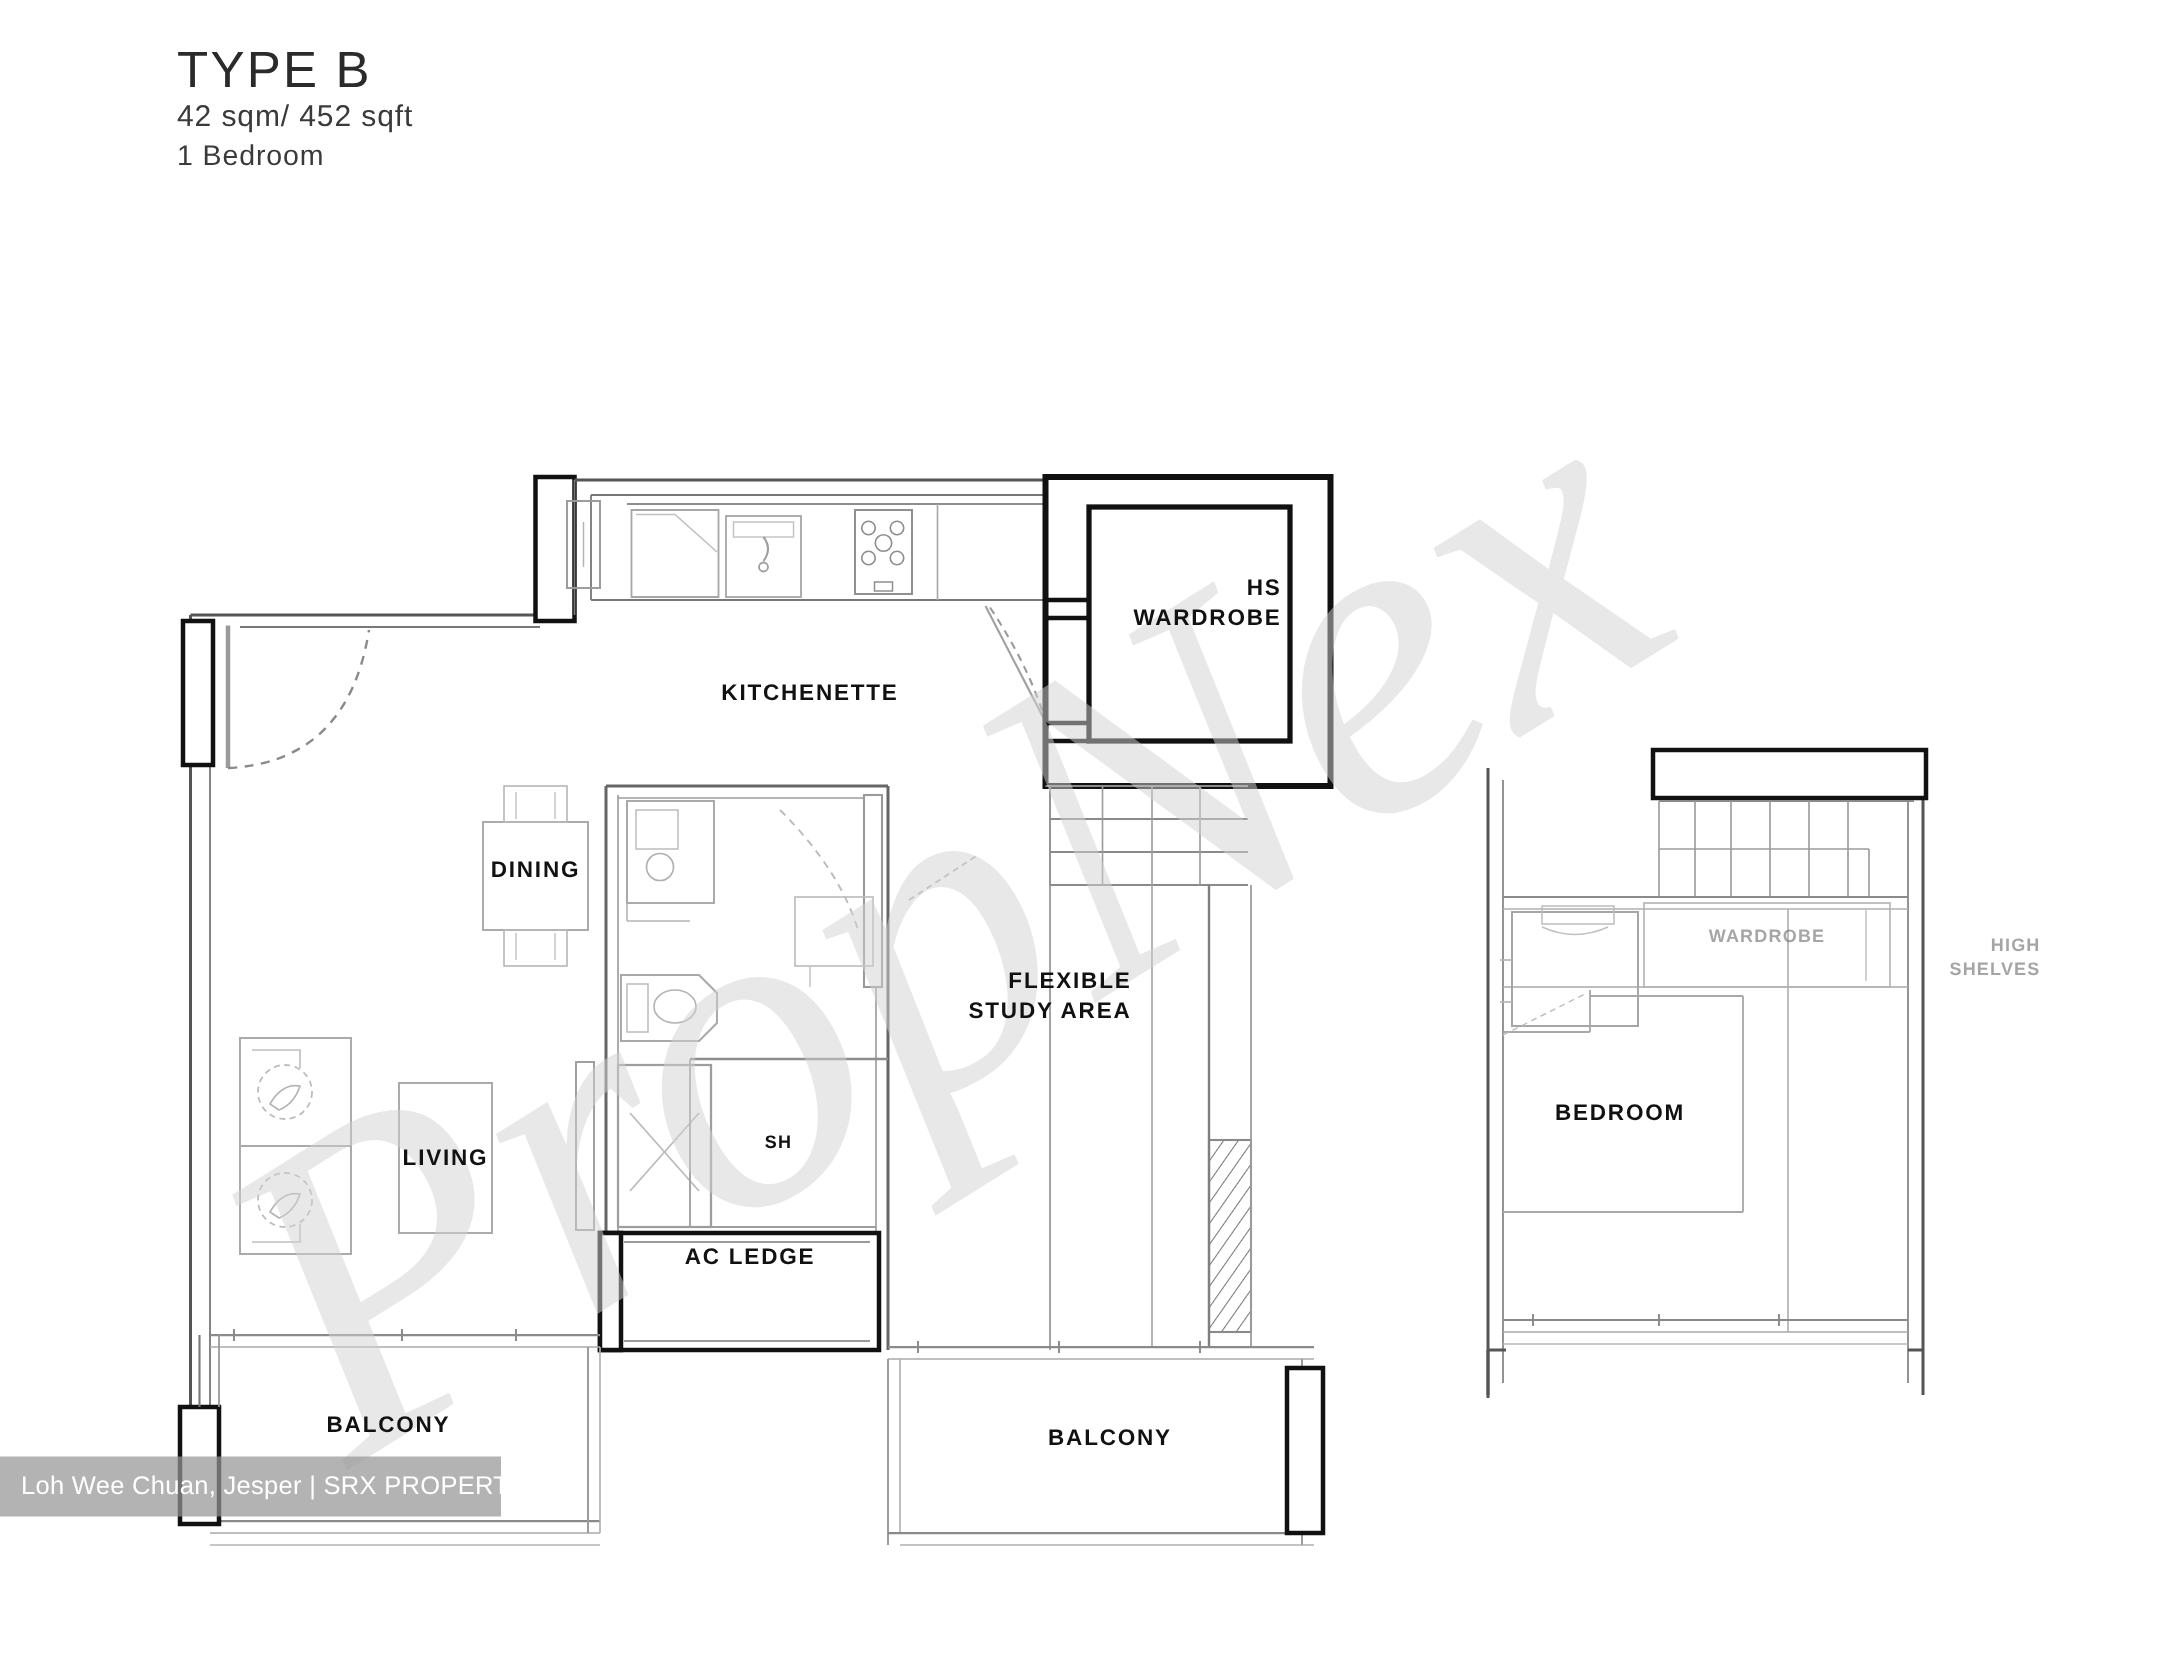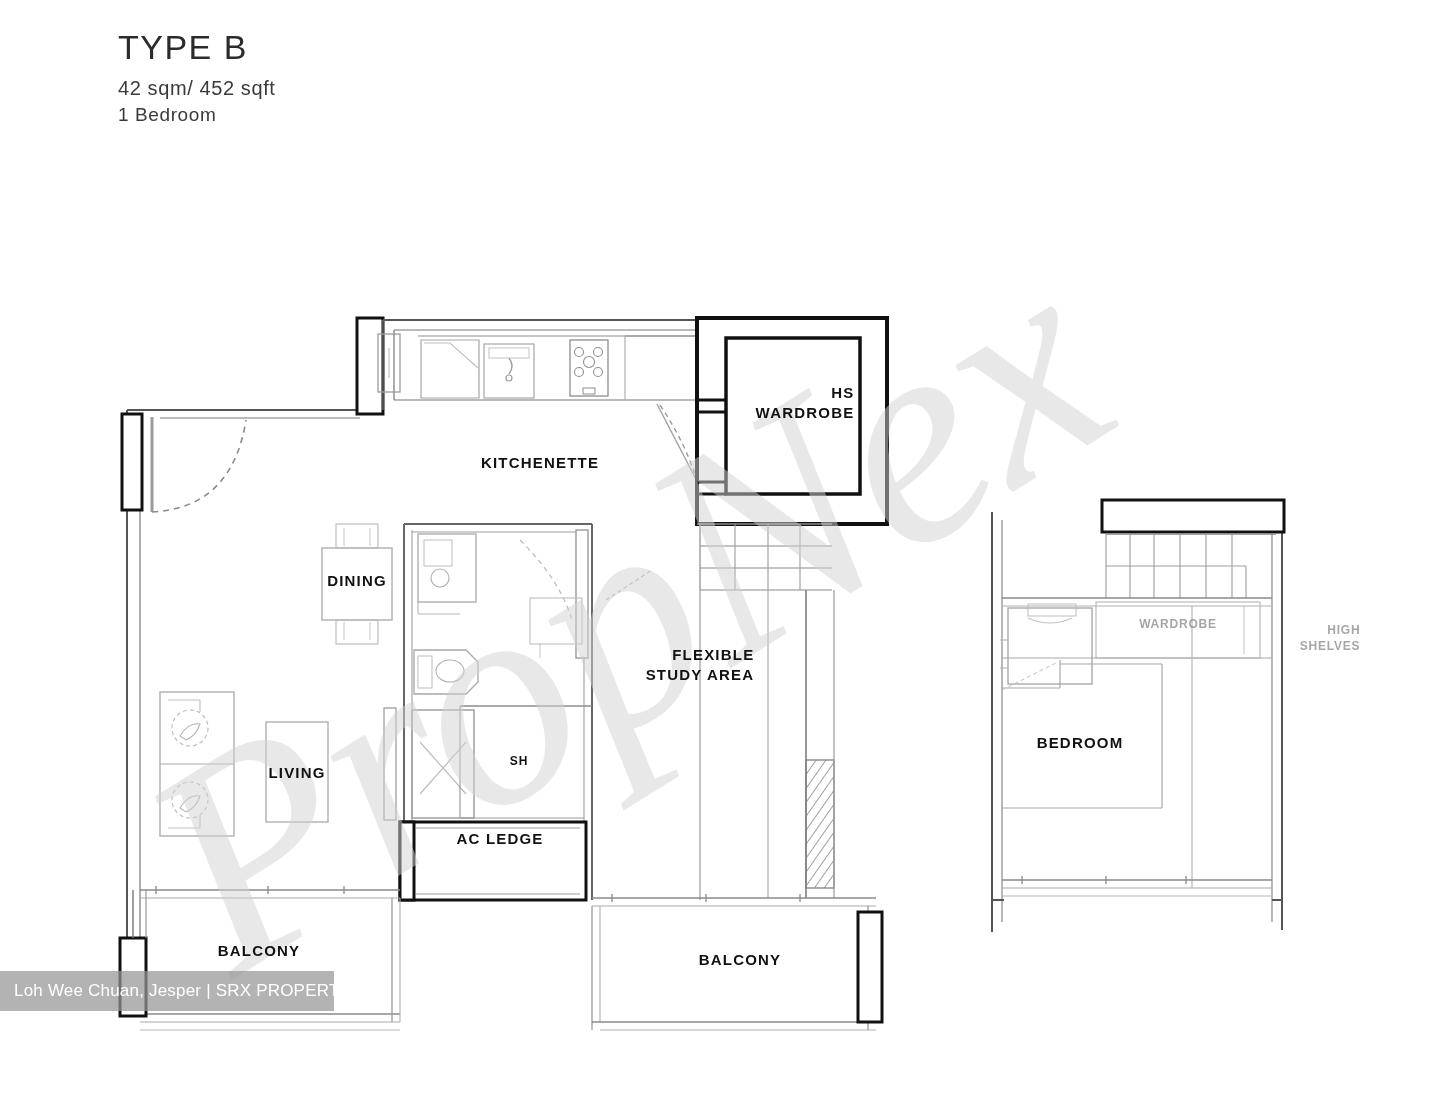--- a/index.html
+++ b/index.html
@@ -29,21 +29,21 @@
     letter-spacing: 1.5px;
     font-weight: 400;
     color: #2b2b2b;
     line-height: 1.15;
     white-space: nowrap;
   }
   #plan-area {
     font-size: 20px;
     letter-spacing: 0.6px;
     color: #3a3a3a;
-    margin-top: 10px;
+    margin-top: 0;
     white-space: nowrap;
   }
   #plan-beds {
     font-size: 19px;
     letter-spacing: 0.6px;
     color: #3a3a3a;
     margin-top: 4px;
     white-space: nowrap;
   }
 

